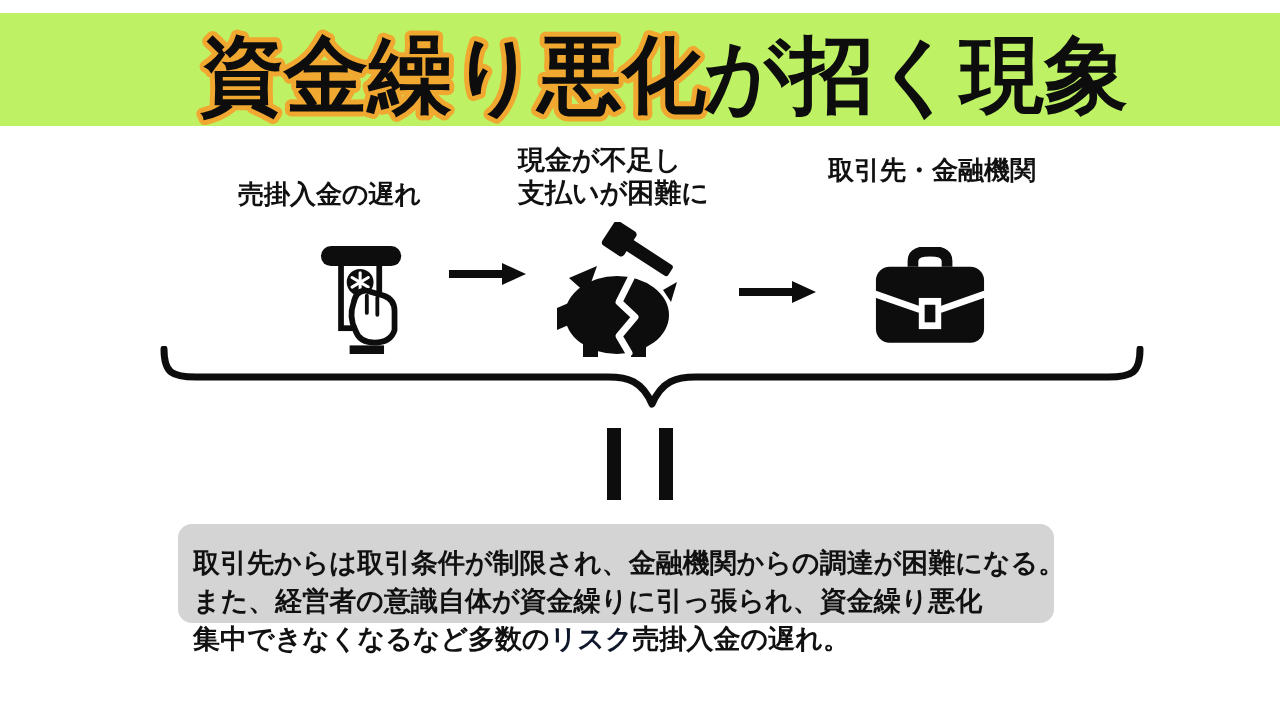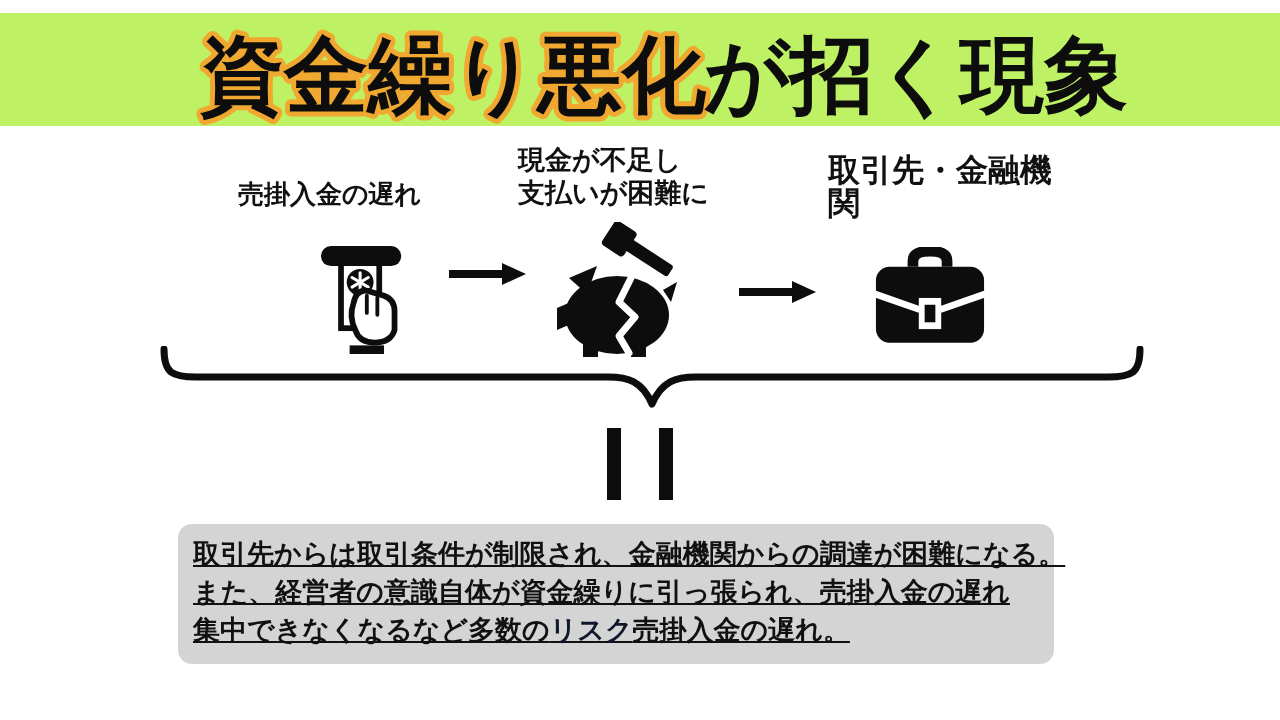--- a/index.html
+++ b/index.html
@@ -24,37 +24,37 @@
     font-size:84px;font-weight:900;fill:#0d0d0d;
     font-family:"Liberation Sans","DejaVu Sans",sans-serif;
   }
   
   .step-label{
     position:absolute;font-weight:bold;color:#111;
     font-size:26px;line-height:33px;
   }
   .lbl1{left:238px;top:178px;width:235px;}
   .lbl2{left:518px;top:144px;width:220px;font-size:27px;}
-  .lbl3{left:828px;top:154px;width:240px;font-size:32px;}
+  .lbl3{left:828px;top:154px;width:240px;font-size:26px;}
   
   .abs{position:absolute;}
   .equals{
     position:absolute;left:607px;top:428px;width:66px;height:72px;
   }
   .equals .bar{
     position:absolute;top:0;width:14px;height:72px;background:#0d0d0d;
   }
   .equals .bar.left{left:0;}
   .equals .bar.right{right:0;}
   
   .summary{
-    position:absolute;left:178px;top:524px;width:876px;height:140px;
+    position:absolute;left:178px;top:524px;width:876px;height:99px;
     background:#d4d4d4;border-radius:14px;box-sizing:border-box;
-    padding:11px 10px 0 15px;
-    font-size:27px;font-weight:bold;color:#111;line-height:38px;text-decoration:underline;
+    padding:20px 10px 0 15px;
+    font-size:27px;font-weight:bold;color:#111;line-height:38px;
   }
   .summary p{margin:0;white-space:nowrap;}
   .risk{color:#0f172a;}
 </style>
 </head>
 <body>
 
 <div class="header">
   <svg width="1280" height="113" viewBox="0 0 1280 113">
     <text class="title-stroke" x="200" y="91">資金繰り悪化</text>
@@ -133,15 +133,15 @@
   <path d="M4 3 C4 27 12 31 36 31 L448 31 C468 31 482 35 492 58 C502 35 516 31 536 31 L948 31 C972 31 980 27 980 3" fill="none" stroke="#0d0d0d" stroke-width="7" stroke-linecap="round" stroke-linejoin="round"></path>
 </svg>
 
 <div class="equals">
   <div class="bar left"></div>
   <div class="bar right"></div>
 </div>
 
 <div class="summary">
   <p><span>取引先からは取引条件が制限され、金融機関からの調達が困難になる。</span></p>
-  <p><span>また、経営者の意識自体が資金繰りに引っ張られ、売掛入金の遅れ</span></p>
+  <p><span>また、経営者の意識自体が資金繰りに引っ張られ、資金繰り悪化</span></p>
   <p><span>集中できなくなるなど多数の</span><span class="risk">リスク</span><span>売掛入金の遅れ。</span></p>
 </div>
 
 </body></html>

